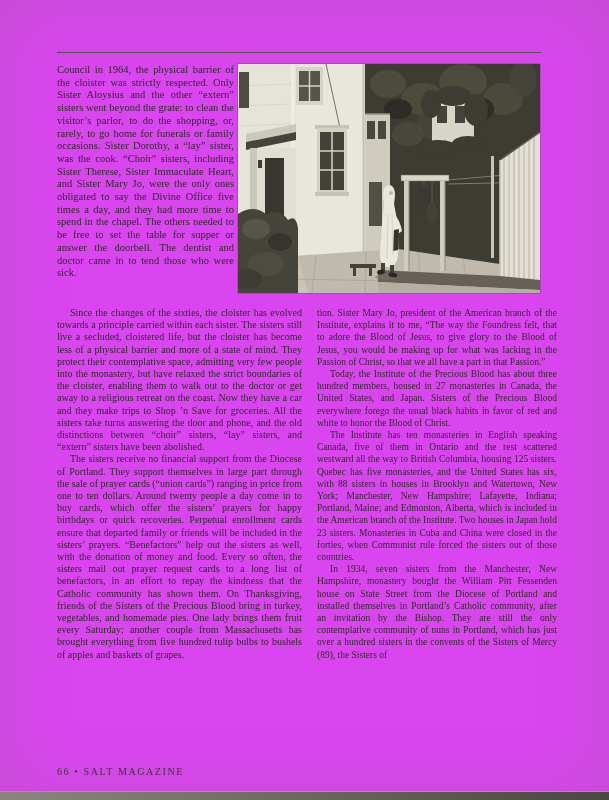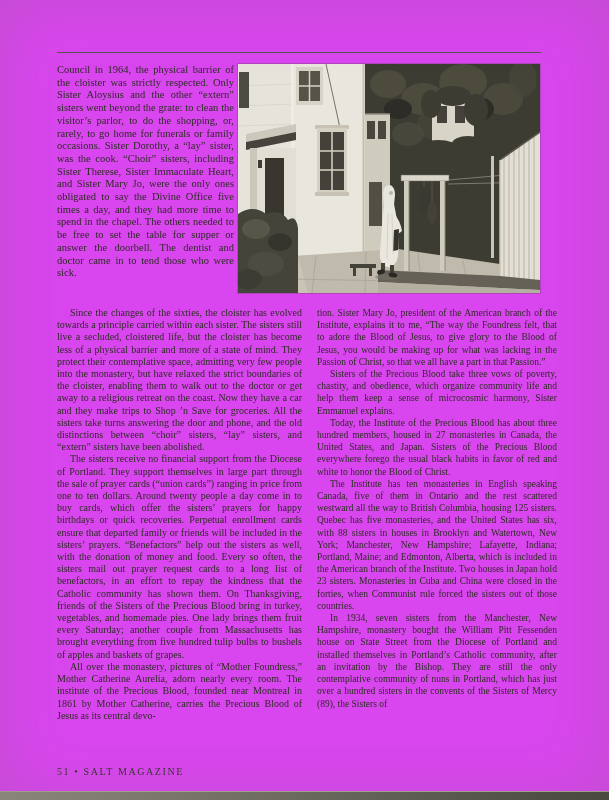--- a/index.html
+++ b/index.html
@@ -217,30 +217,28 @@
     </svg>
   </figure>
 
   <div class="col col-narrow">
     <p>Council in 1964, the physical barrier of the cloister was strictly respected. Only Sister Aloysius and the other “extern” sisters went beyond the grate: to clean the visitor’s parlor, to do the shopping, or, rarely, to go home for funerals or family occasions. Sister Dorothy, a “lay” sister, was the cook. “Choir” sisters, including Sister Therese, Sister Immaculate Heart, and Sister Mary Jo, were the only ones obligated to say the Divine Office five times a day, and they had more time to spend in the chapel. The others needed to be free to set the table for supper or answer the doorbell. The dentist and doctor came in to tend those who were sick.</p>
   </div>
 
   <div class="col col-left">
     <p class="ind">Since the changes of the sixties, the cloister has evolved towards a principle carried within each sister. The sisters still live a secluded, cloistered life, but the cloister has become less of a physical barrier and more of a state of mind. They protect their contemplative space, admitting very few people into the monastery, but have relaxed the strict boundaries of the cloister, enabling them to walk out to the doctor or get away to a religious retreat on the coast. Now they have a car and they make trips to Shop ’n Save for groceries. All the sisters take turns answering the door and phone, and the old distinctions between “choir” sisters, “lay” sisters, and “extern” sisters have been abolished.</p>
     <p class="ind">The sisters receive no financial support from the Diocese of Portland. They support themselves in large part through the sale of prayer cards (“union cards”) ranging in price from one to ten dollars. Around twenty people a day come in to buy cards, which offer the sisters’ prayers for happy birthdays or quick recoveries. Perpetual enrollment cards ensure that departed family or friends will be included in the sisters’ prayers. “Benefactors” help out the sisters as well, with the donation of money and food. Every so often, the sisters mail out prayer request cards to a long list of benefactors, in an effort to repay the kindness that the Catholic community has shown them. On Thanksgiving, friends of the Sisters of the Precious Blood bring in turkey, vegetables, and homemade pies. One lady brings them fruit every Saturday; another couple from Massachusetts has brought everything from five hundred tulip bulbs to bushels of apples and baskets of grapes.</p>
-    <p class="ind">All over the monastery, pictures of “Mother Foundress,” Mother Catherine Aurelia, adorn nearly every room. The institute of the Precious Blood, founded near Montreal in 1861 by Mother Catherine, carries the Precious Blood of Jesus as its central devo-</p>
   </div>
 
   <div class="col col-right">
     <p>tion. Sister Mary Jo, president of the American branch of the Institute, explains it to me, “The way the Foundress felt, that to adore the Blood of Jesus, to give glory to the Blood of Jesus, you would be making up for what was lacking in the Passion of Christ, so that we all have a part in that Passion.”</p>
-    <p class="ind">Sisters of the Precious Blood take three vows of poverty, chastity, and obedience, which organize community life and help them keep a sense of microcosmic harmony, Sister Emmanuel explains.</p>
     <p class="ind">Today, the Institute of the Precious Blood has about three hundred members, housed in 27 monasteries in Canada, the United States, and Japan. Sisters of the Precious Blood everywhere forego the usual black habits in favor of red and white to honor the Blood of Christ.</p>
     <p class="ind">The Institute has ten monasteries in English speaking Canada, five of them in Ontario and the rest scattered westward all the way to British Columbia, housing 125 sisters. Quebec has five monasteries, and the United States has six, with 88 sisters in houses in Brooklyn and Watertown, New York; Manchester, New Hampshire; Lafayette, Indiana; Portland, Maine; and Edmonton, Alberta, which is included in the American branch of the Institute. Two houses in Japan hold 23 sisters. Monasteries in Cuba and China were closed in the forties, when Communist rule forced the sisters out of those countries.</p>
     <p class="ind">In 1934, seven sisters from the Manchester, New Hampshire, monastery bought the William Pitt Fessenden house on State Street from the Diocese of Portland and installed themselves in Portland’s Catholic community, after an invitation by the Bishop. They are still the only contemplative community of nuns in Portland, which has just over a hundred sisters in the convents of the Sisters of Mercy (89), the Sisters of</p>
   </div>
 
   <div class="footer">
-    <span>51 • SALT MAGAZINE</span>
+    <span>66 • SALT MAGAZINE</span>
   </div>
 
   <div class="bottom-edge"></div>
 
 </div>
 
 </body></html>

